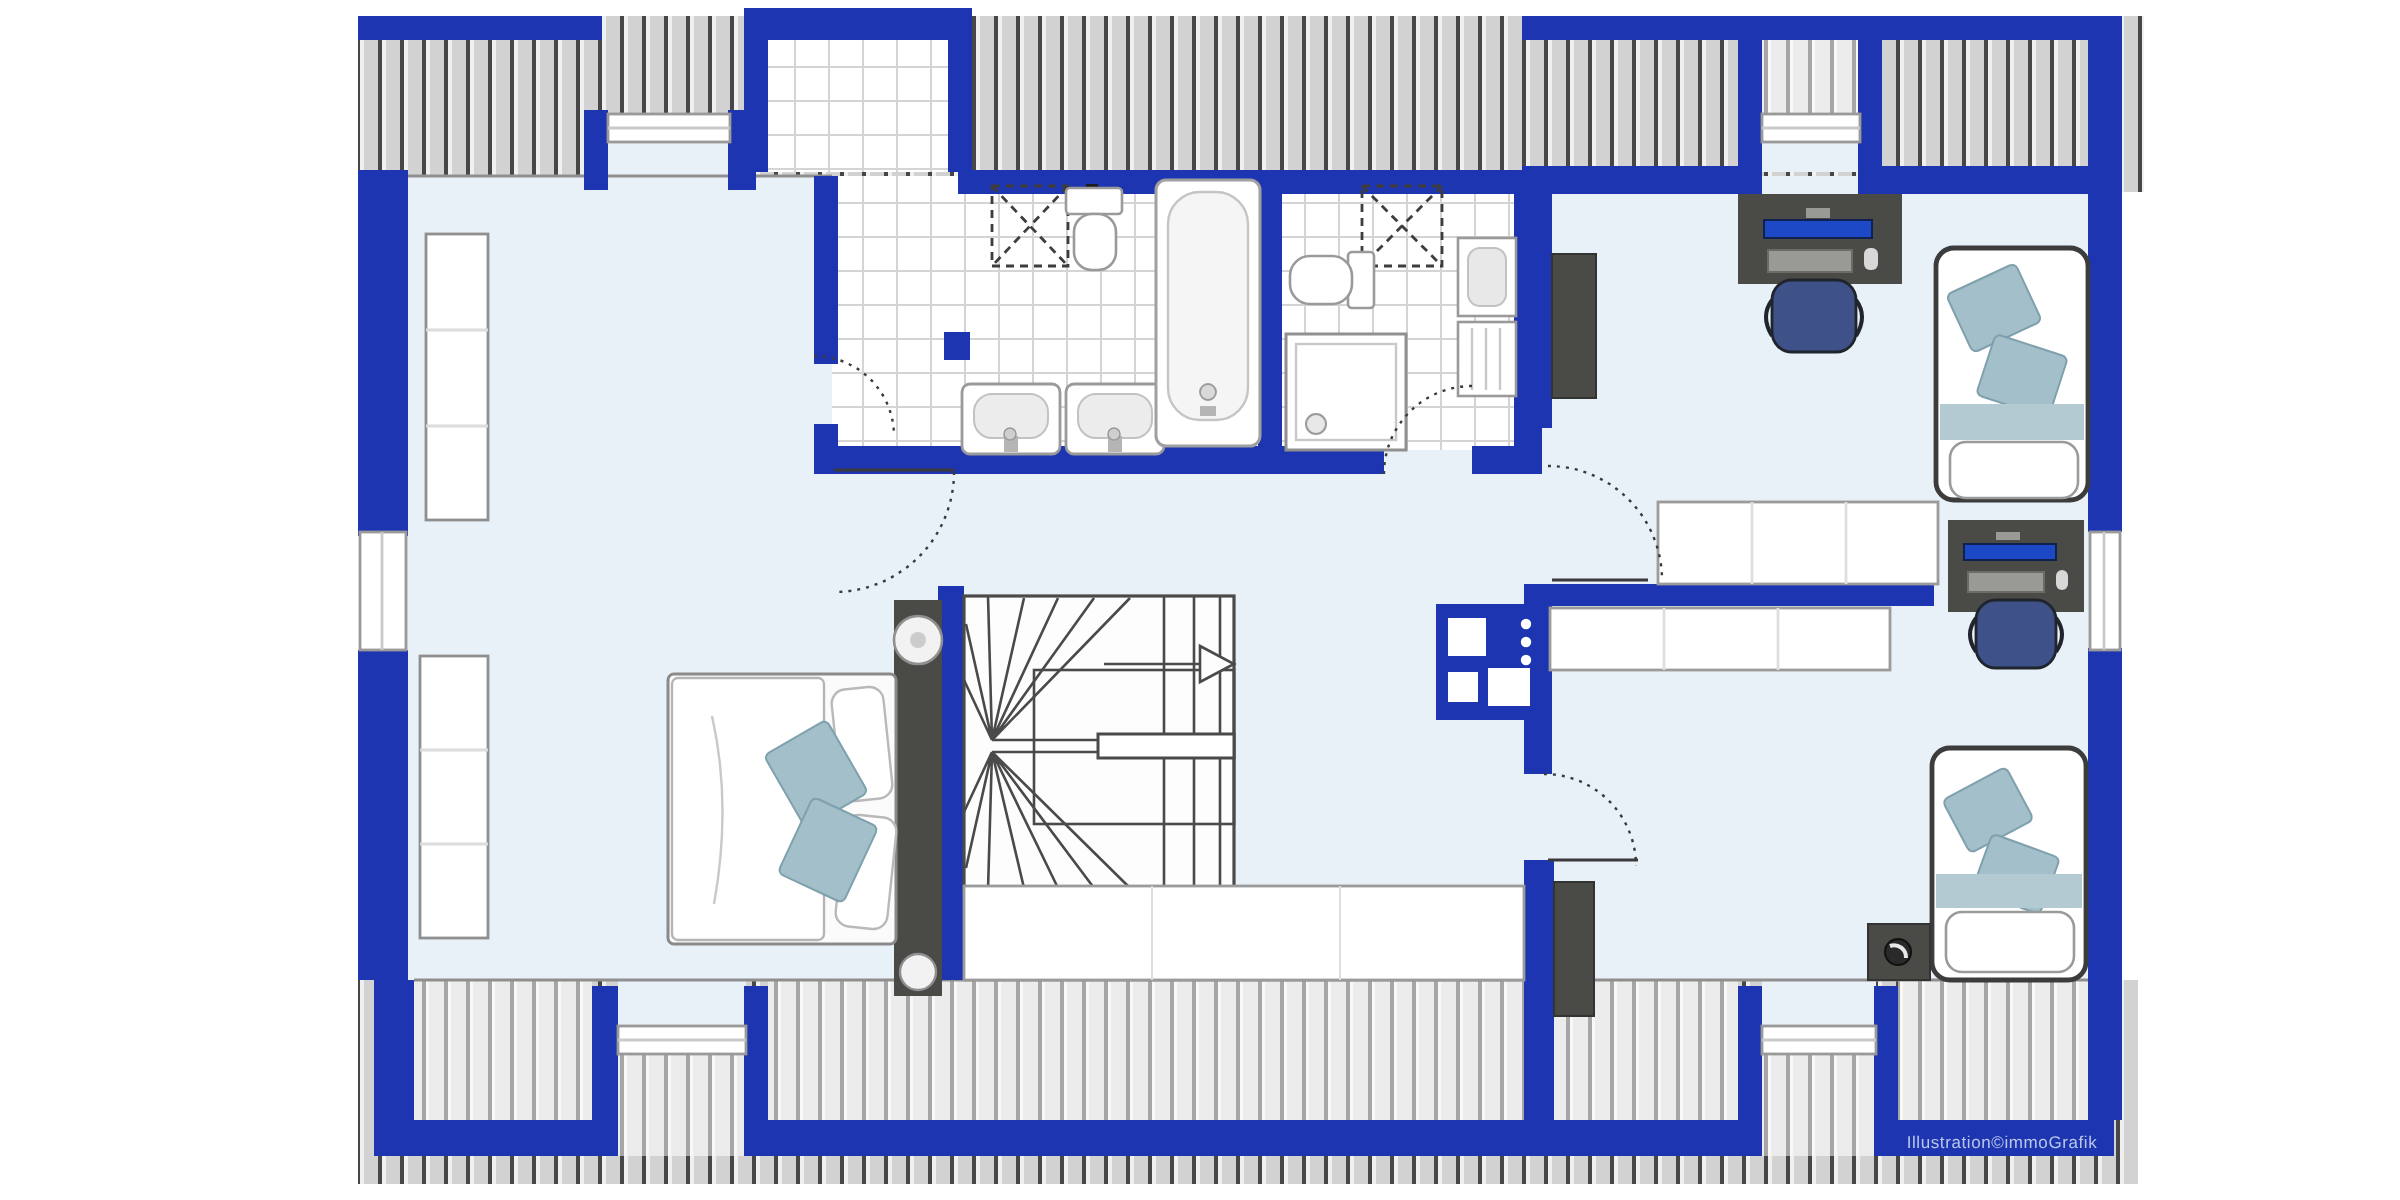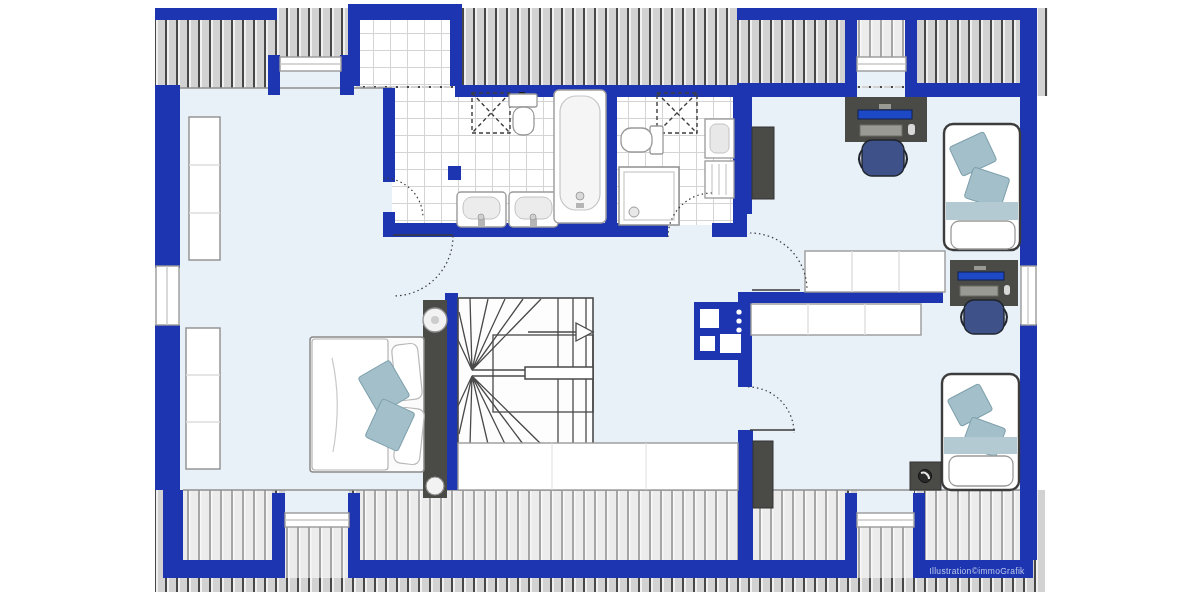--- a/index.html
+++ b/index.html
@@ -1,17 +1,17 @@
 <!DOCTYPE html>
 <html style="--page: #ffffff; --wall: #1e35b2; --floor: #e8f0f8; --roofBase: #d2d2d2; --roofStripe: #474747; --roofLightBase: #ececec; --roofLightStripe: #a6a6a6; --tileLine: #d4d4d4; --furnDark: #4a4a46; --screenBlue: #1d49c7; --chairBlue: #3e5289; --pillowBlue: #a2bfca; --bedBand: #b4cad3; --stairLine: #4a4a4a; --creditColor: #bac7e9;"><head>
 <meta charset="utf-8">
 <style>
   html,body{margin:0;padding:0;background:#fff;}
   .stage{position:relative;width:1064px;height:600px;background:var(--page,#fff);overflow:hidden;
-         font-family:"Liberation Sans", sans-serif;}
+         font-family:"Liberation Sans", sans-serif;margin-left:24px;}
   svg{display:block}
   text.credit{font-family:"Liberation Sans", sans-serif;font-size:8.5px;letter-spacing:.3px;}
 </style>
 </head>
 <body>
 
 <div class="stage">
 <svg width="1200" height="600" viewBox="0 0 1200 600">
   <defs>
     <pattern id="hatchD" width="11" height="11" patternUnits="userSpaceOnUse">

